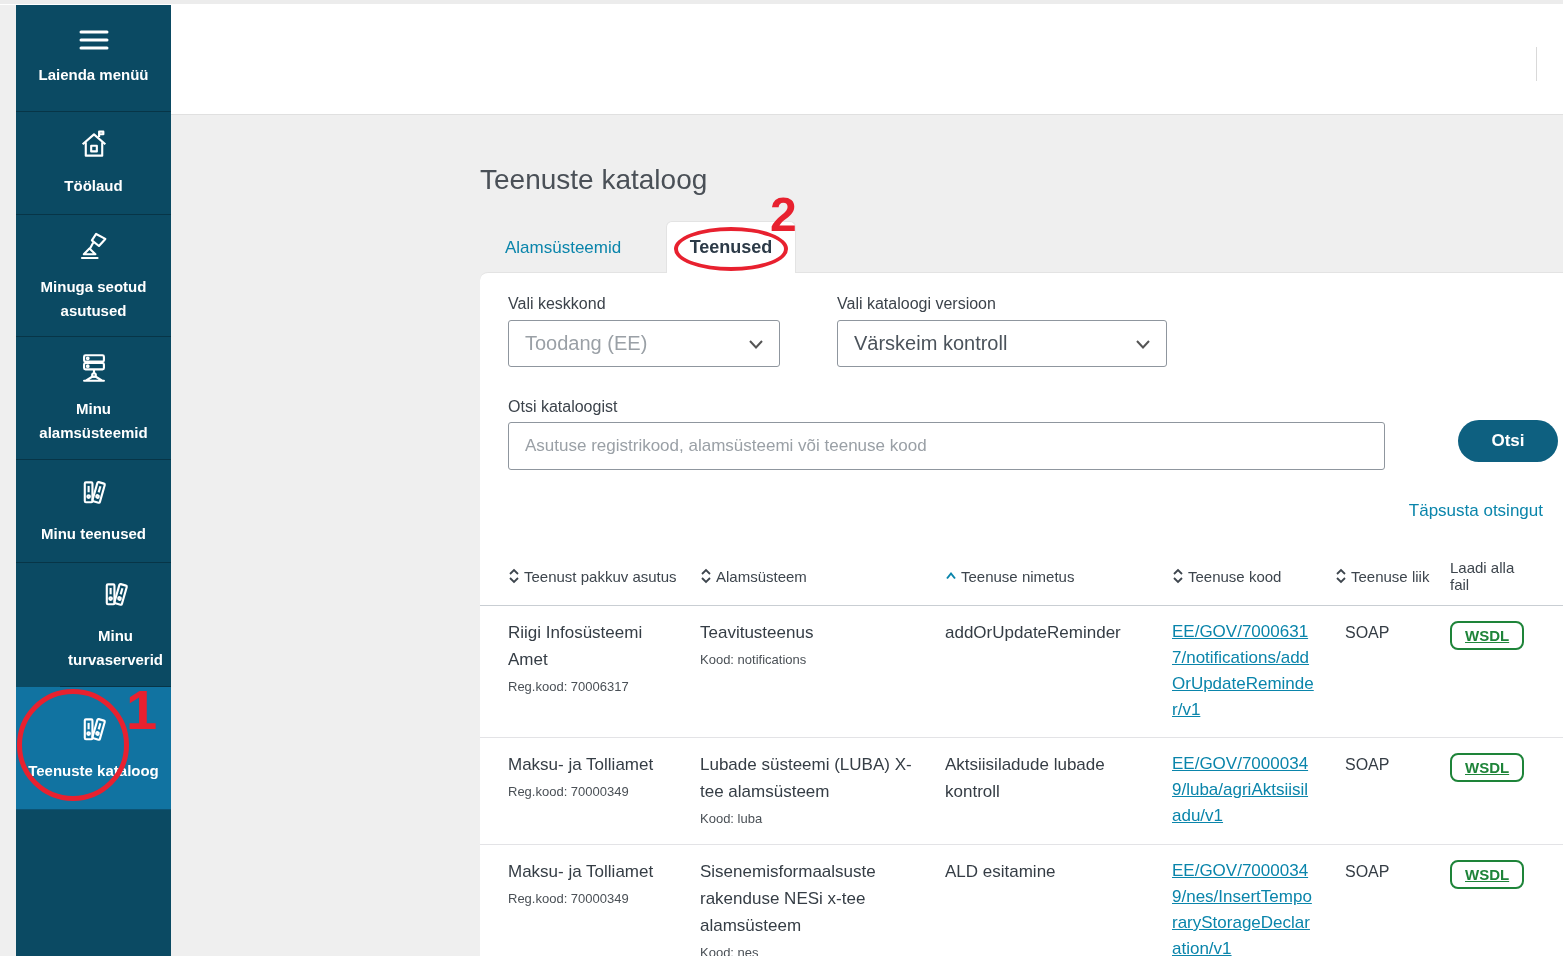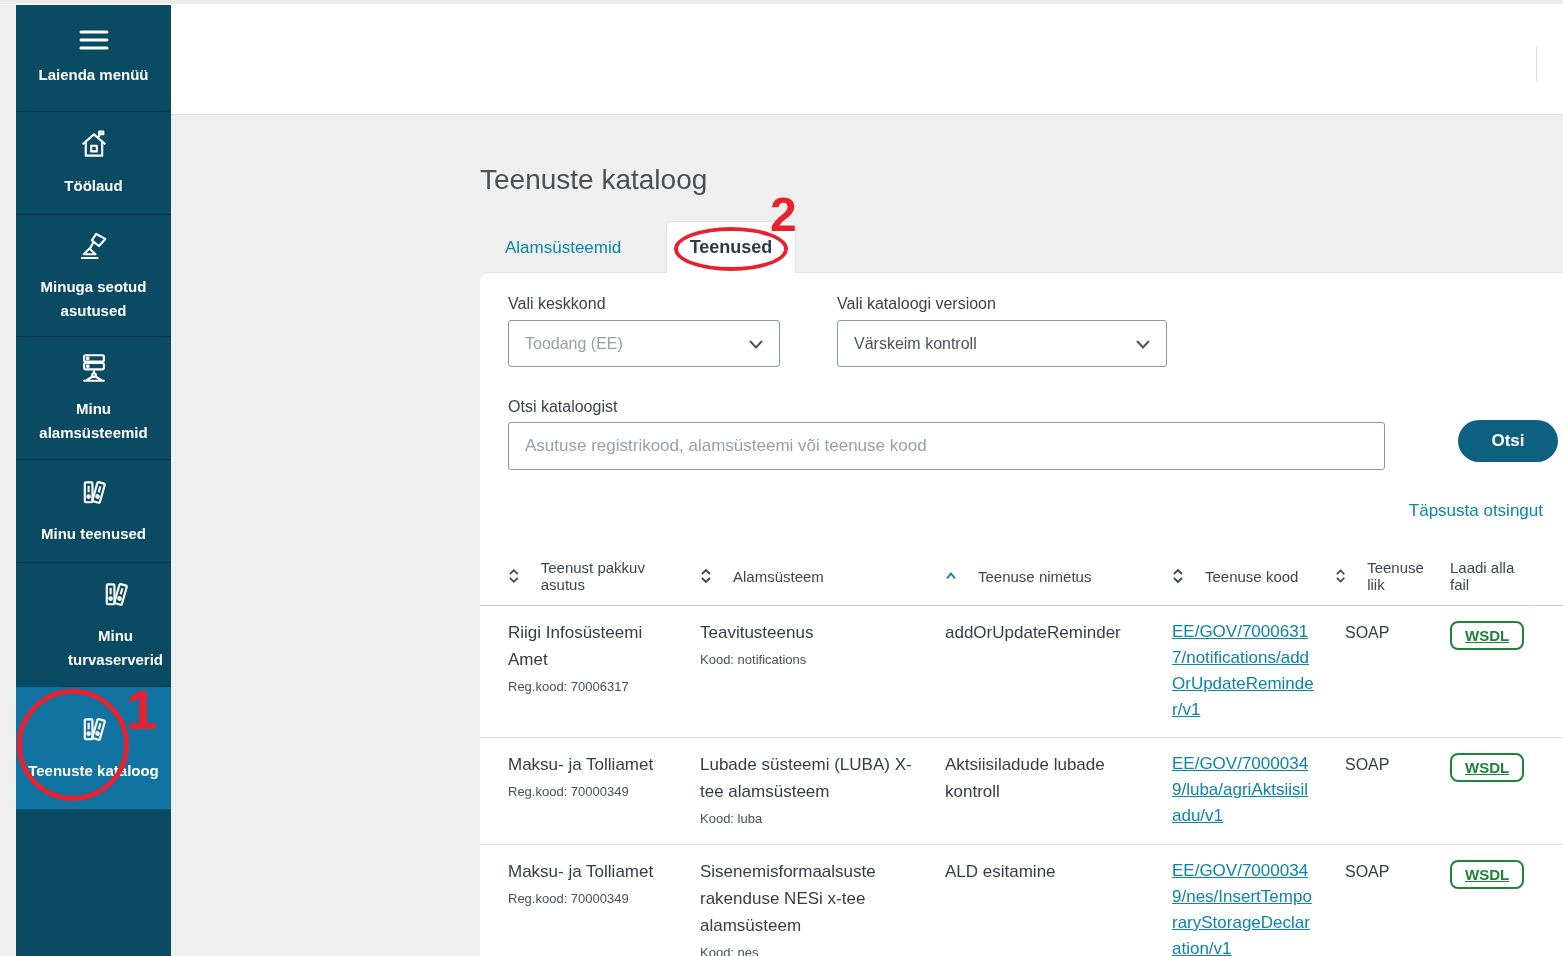--- a/index.html
+++ b/index.html
@@ -50,21 +50,21 @@
     background:#fff; border-top:1px solid #e3e3e3;
     border-top-left-radius:8px; z-index:5; }
 
   .field-label { position:absolute; font-size:16px; color:#3c434b; }
   .env-label { left:28px; top:22px; }
   .ver-label { left:357px; top:22px; }
   .search-label { left:28px; top:125px; }
 
   .select { position:absolute; height:47px; border:1px solid #8f969e;
     border-radius:3px; background:#fff; display:flex; align-items:center;
-    padding:8px 16px; font-size:16px; cursor:pointer; }
+    padding:8px 16px; font-size:20px; cursor:pointer; }
   .env-select { left:28px; top:47px; width:272px; color:#9aa0a6; }
   .ver-select { left:357px; top:47px; width:330px; color:#4b535b; }
   .select svg { position:absolute; right:16px; top:19px; }
 
   .search-input { position:absolute; left:28px; top:149px; width:877px;
     height:48px; border:1px solid #8f969e; border-radius:3px; font-size:17px;
     padding:0 16px; color:#3c434b; font-family:"Liberation Sans",sans-serif; }
   .search-input::placeholder { color:#9aa0a6; }
 
   .otsi-btn { position:absolute; left:978px; top:147px; width:100px;
@@ -74,21 +74,21 @@
 
   .advanced-link { position:absolute; right:20px; top:228px; font-size:17px;
     color:#0A85AB; text-decoration:none; cursor:pointer; }
 
   
   .tbl { position:absolute; left:0; top:272px; width:1083px; }
   .tr { display:grid; grid-template-columns:192px 245px 227px 163px 115px 96px;
     padding-left:28px; }
   .thead { padding-top:14px; padding-bottom:12px;
     border-bottom:1px solid #c9ced3; }
-  .th { display:flex; align-items:center; gap:21px; font-size:15px;
+  .th { display:flex; align-items:center; gap:4px; font-size:15px;
     color:#3d454d; cursor:pointer; padding-right:10px; }
   .th.nosort { cursor:default; }
   .row { border-bottom:1px solid #e3e3e6; padding-top:13px; padding-bottom:10px; }
   .row:last-child { border-bottom:none; }
   .r0 { min-height:132px; } .r1 { min-height:107px; } .r2 { min-height:150px; }
   .cell { padding-right:18px; font-size:17px; color:#353d45; line-height:27px; }
   .sub { display:block; font-size:13px; color:#4a5056; margin-top:5px;
     line-height:17px; }
   .cell-type { padding-left:10px; font-size:16px; }
   .code-link { color:#0A85AB; text-decoration:underline; word-break:break-all;

